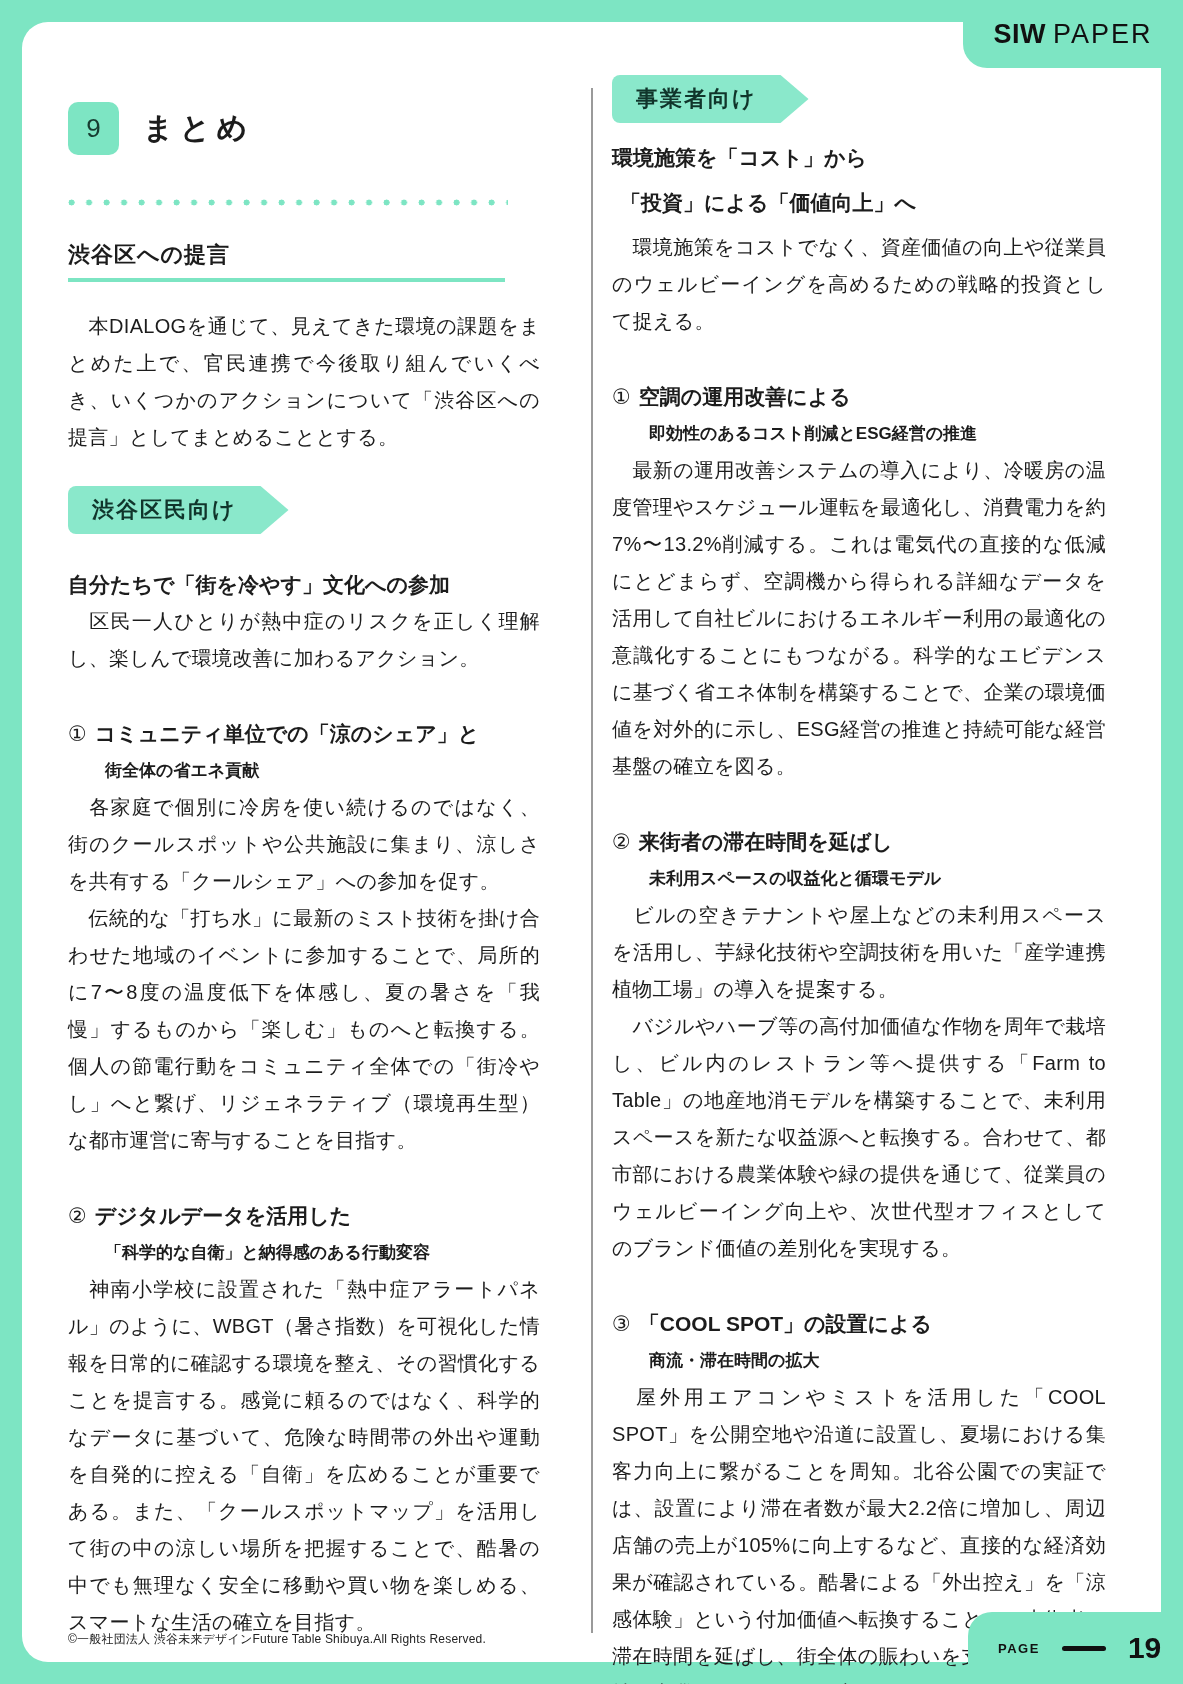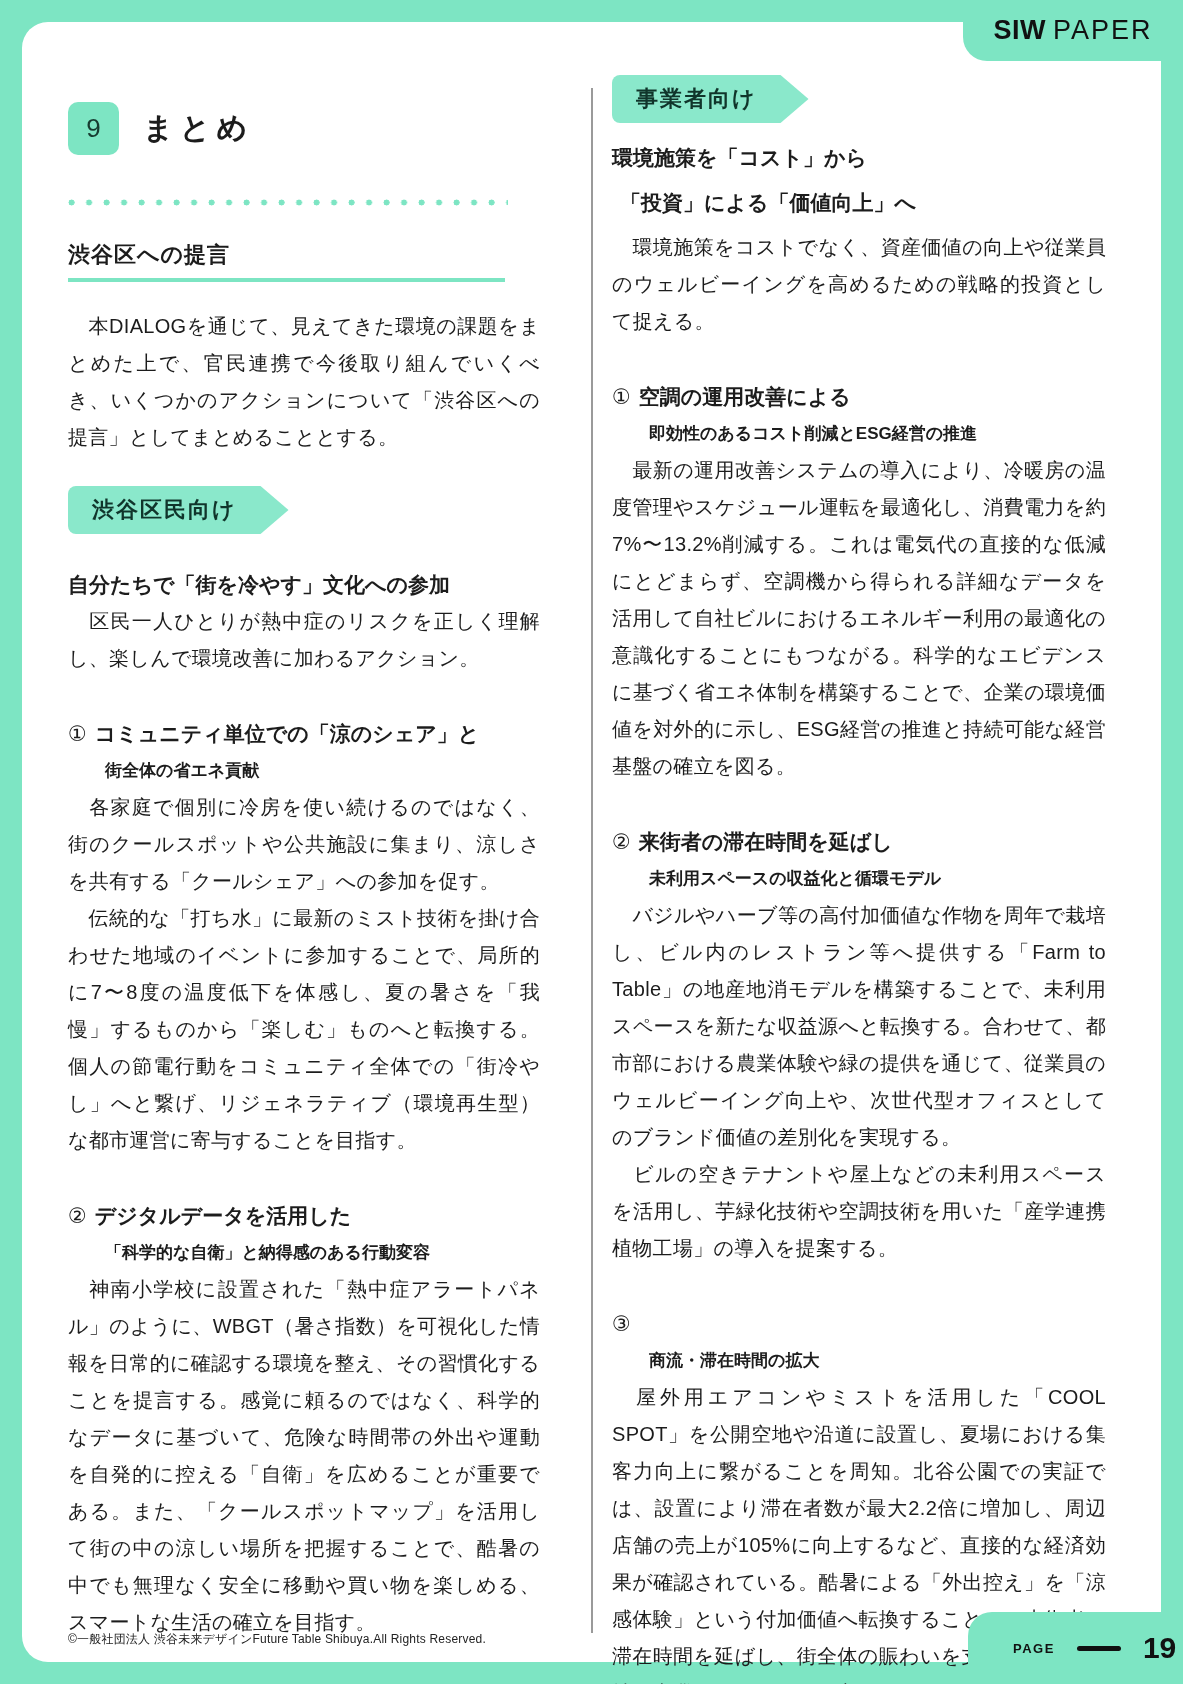--- a/index.html
+++ b/index.html
@@ -20,35 +20,35 @@
   }
   .card{
     position:absolute;
     left:22px;top:22px;right:22px;bottom:22px;
     background:#ffffff;
     border-radius:26px;
   }
   
   .logo-tab{
     position:absolute;top:0;right:0;
-    width:220px;height:61px;
+    width:220px;height:68px;
     background:var(--mint);
     border-bottom-left-radius:24px;
     display:flex;align-items:center;justify-content:center;
     gap:7px;z-index:5;
   }
   .logo-siw{font-size:27px;font-weight:900;letter-spacing:.5px;color:#111;}
   .logo-paper{font-size:27px;font-weight:500;letter-spacing:2px;color:#111;}
   .page-tab{
     position:absolute;bottom:0;right:0;
     width:215px;height:72px;
     background:var(--mint);
     border-top-left-radius:24px;
     display:flex;align-items:center;
-    padding-left:45px;gap:22px;z-index:5;
+    padding-left:30px;gap:22px;z-index:5;
   }
   .page-tab-label{font-size:13px;font-weight:700;letter-spacing:1.5px;color:#111;}
   .page-dash{width:44px;height:5px;background:#111;border-radius:3px;}
   .page-tab-number{font-size:30px;font-weight:600;color:#111;}
   
   .col{position:absolute;top:0;}
   .col-left{left:46px;width:472px;}
   .col-right{left:590px;width:494px;}
   .v-divider{
     position:absolute;left:569px;top:66px;
@@ -161,27 +161,28 @@
       <h3 class="item-title2">即効性のあるコスト削減とESG経営の推進</h3>
       <p class="body">　最新の運用改善システムの導入により、冷暖房の温度管理やスケジュール運転を最適化し、消費電力を約7%〜13.2%削減する。これは電気代の直接的な低減にとどまらず、空調機から得られる詳細なデータを活用して自社ビルにおけるエネルギー利用の最適化の意識化することにもつながる。科学的なエビデンスに基づく省エネ体制を構築することで、企業の環境価値を対外的に示し、ESG経営の推進と持続可能な経営基盤の確立を図る。</p>
     </div>
 
     <div class="item">
       <h3 class="item-title">
         <span class="item-num">②</span>
         <span>来街者の滞在時間を延ばし</span>
       </h3>
       <h3 class="item-title2">未利用スペースの収益化と循環モデル</h3>
+      <p class="body">　ビルの空きテナントや屋上などの未利用スペースを活用し、芋緑化技術や空調技術を用いた「産学連携植物工場」の導入を提案する。</p>
       <p class="body">　バジルやハーブ等の高付加価値な作物を周年で栽培し、ビル内のレストラン等へ提供する「Farm to Table」の地産地消モデルを構築することで、未利用スペースを新たな収益源へと転換する。合わせて、都市部における農業体験や緑の提供を通じて、従業員のウェルビーイング向上や、次世代型オフィスとしてのブランド価値の差別化を実現する。</p>
-      <p class="body">　ビルの空きテナントや屋上などの未利用スペースを活用し、芋緑化技術や空調技術を用いた「産学連携植物工場」の導入を提案する。</p>
     </div>
 
     <div class="item">
       <h3 class="item-title">
         <span class="item-num">③</span>
+        <span>「COOL SPOT」の設置による</span>
       </h3>
       <h3 class="item-title2">商流・滞在時間の拡大</h3>
       <p class="body">　屋外用エアコンやミストを活用した「COOL SPOT」を公開空地や沿道に設置し、夏場における集客力向上に繋がることを周知。北谷公園での実証では、設置により滞在者数が最大2.2倍に増加し、周辺店舗の売上が105%に向上するなど、直接的な経済効果が確認されている。酷暑による「外出控え」を「涼感体験」という付加価値へ転換することで、来街者の滞在時間を延ばし、街全体の賑わいを支えながら、自社の商業価値を飛躍的に高める。</p>
     </div>
 
   </div>
 
   <p class="copyright">©一般社団法人 渋谷未来デザインFuture Table Shibuya.All Rights Reserved.</p>
 
 </div>

